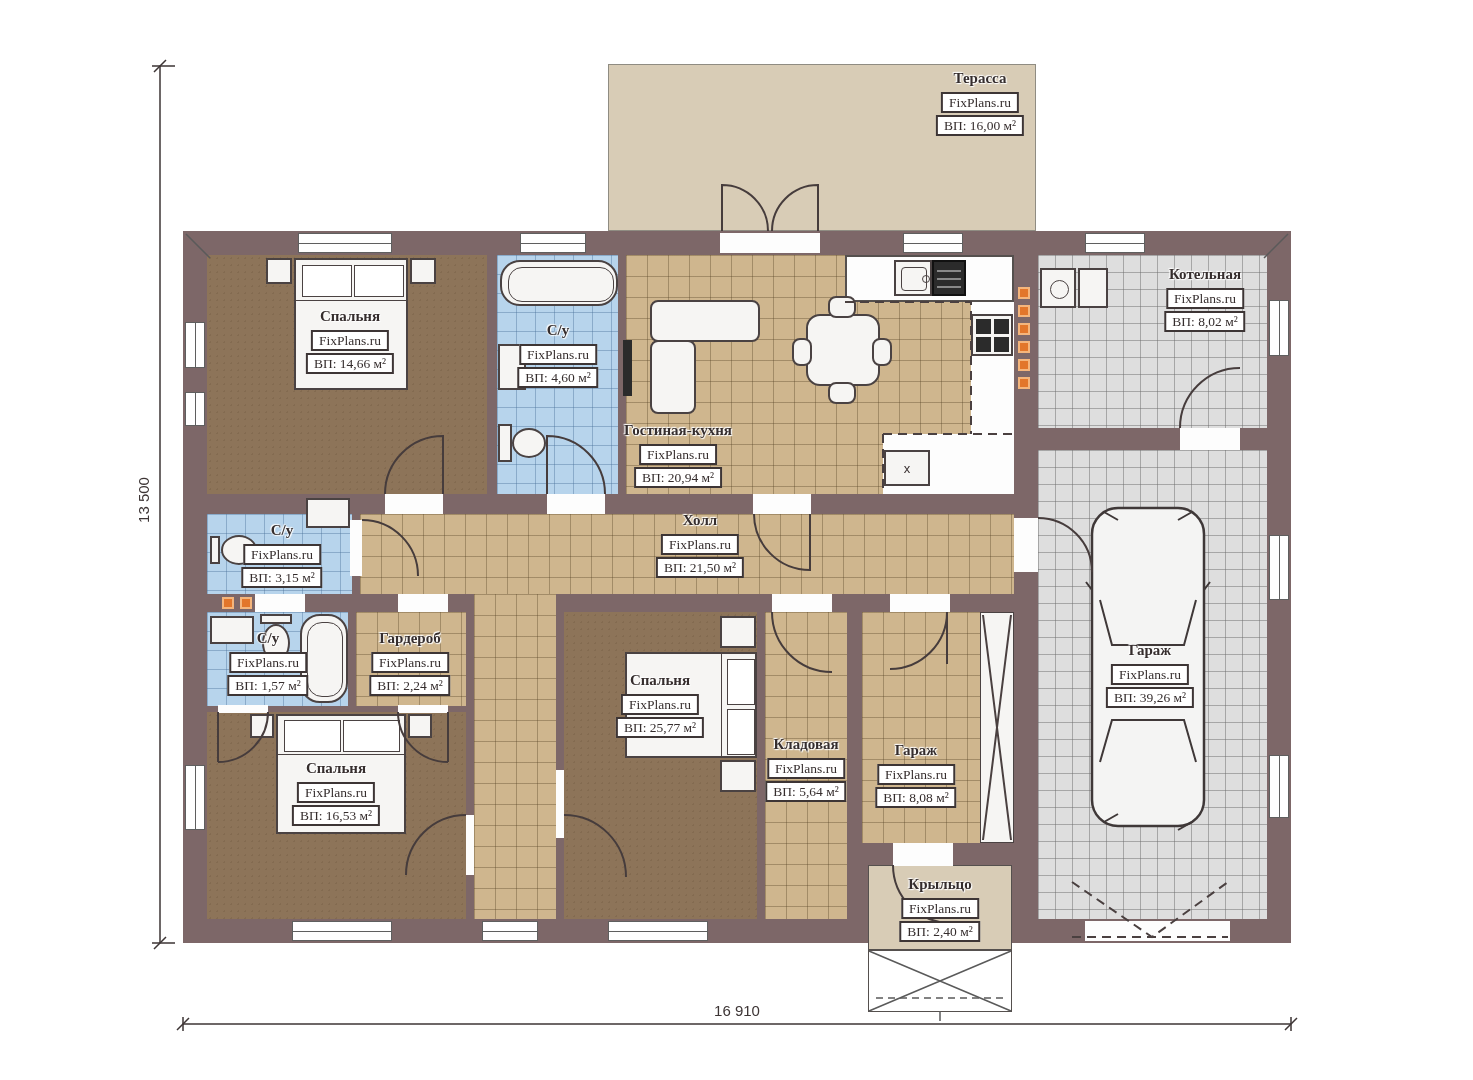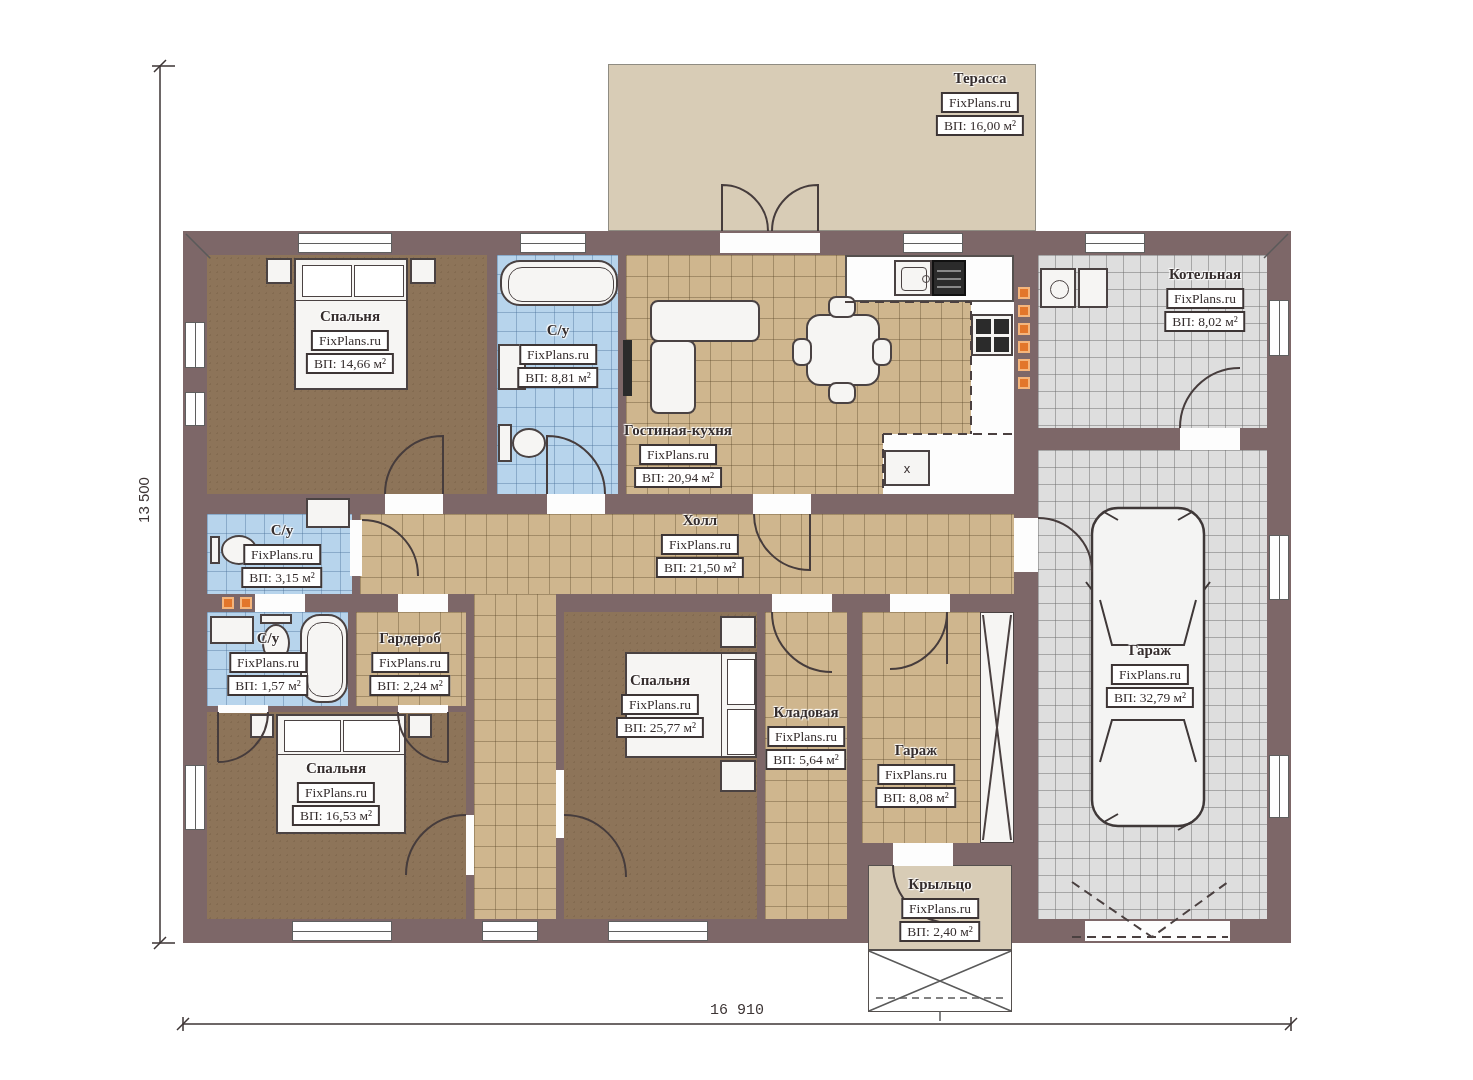--- a/index.html
+++ b/index.html
@@ -244,36 +244,36 @@
       <path d="M160,66 L160,943"></path>
       <path d="M152,66 L175,66 M152,943 L175,943"></path>
       <path d="M154,72 L166,60 M154,949 L166,937"></path>
       <path d="M183,1024 L1291,1024"></path>
       <path d="M183,1017 L183,1031 M1291,1017 L1291,1031"></path>
       <path d="M177,1030 L189,1018 M1285,1030 L1297,1018"></path>
     </g>
   </svg>
 
   <div class="dim" style="left:143px;top:500px;transform:translate(-50%,-50%) rotate(-90deg);">13 500</div>
-  <div class="dim" style="left:737px;top:1002px;transform:translateX(-50%);font-family:Liberation Mono, monospace;">16 910</div>
+  <div class="dim" style="left:737px;top:1002px;transform:translateX(-50%);">16 910</div>
 
   <div class="room-label" style="left:980px;top:70px;">
     <div class="room-name">Терасса</div>
     <div class="label-box">FixPlans.ru</div>
     <div class="label-box">ВП: 16,00 м²</div>
   </div>
   <div class="room-label" style="left:350px;top:308px;">
     <div class="room-name">Спальня</div>
     <div class="label-box">FixPlans.ru</div>
     <div class="label-box">ВП: 14,66 м²</div>
   </div>
   <div class="room-label" style="left:558px;top:322px;">
     <div class="room-name">С/у</div>
     <div class="label-box">FixPlans.ru</div>
-    <div class="label-box">ВП: 8,81 м²</div>
+    <div class="label-box">ВП: 4,60 м²</div>
   </div>
   <div class="room-label" style="left:678px;top:422px;">
     <div class="room-name">Гостиная-кухня</div>
     <div class="label-box">FixPlans.ru</div>
     <div class="label-box">ВП: 20,94 м²</div>
   </div>
   <div class="room-label" style="left:1205px;top:266px;">
     <div class="room-name">Котельная</div>
     <div class="label-box">FixPlans.ru</div>
     <div class="label-box">ВП: 8,02 м²</div>
@@ -296,34 +296,34 @@
   <div class="room-label" style="left:410px;top:630px;">
     <div class="room-name">Гардероб</div>
     <div class="label-box">FixPlans.ru</div>
     <div class="label-box">ВП: 2,24 м²</div>
   </div>
   <div class="room-label" style="left:660px;top:672px;">
     <div class="room-name">Спальня</div>
     <div class="label-box">FixPlans.ru</div>
     <div class="label-box">ВП: 25,77 м²</div>
   </div>
-  <div class="room-label" style="left:806px;top:704px;">
+  <div class="room-label" style="left:806px;top:736px;">
     <div class="room-name">Кладовая</div>
     <div class="label-box">FixPlans.ru</div>
     <div class="label-box">ВП: 5,64 м²</div>
   </div>
   <div class="room-label" style="left:916px;top:742px;">
     <div class="room-name">Гараж</div>
     <div class="label-box">FixPlans.ru</div>
     <div class="label-box">ВП: 8,08 м²</div>
   </div>
   <div class="room-label" style="left:1150px;top:642px;">
     <div class="room-name">Гараж</div>
     <div class="label-box">FixPlans.ru</div>
-    <div class="label-box">ВП: 32,79 м²</div>
+    <div class="label-box">ВП: 39,26 м²</div>
   </div>
   <div class="room-label" style="left:336px;top:760px;">
     <div class="room-name">Спальня</div>
     <div class="label-box">FixPlans.ru</div>
     <div class="label-box">ВП: 16,53 м²</div>
   </div>
   <div class="room-label" style="left:940px;top:876px;justify-content:center;">
     <div class="room-name">Крыльцо</div>
     <div class="label-box">FixPlans.ru</div>
     <div class="label-box">ВП: 2,40 м²</div>

